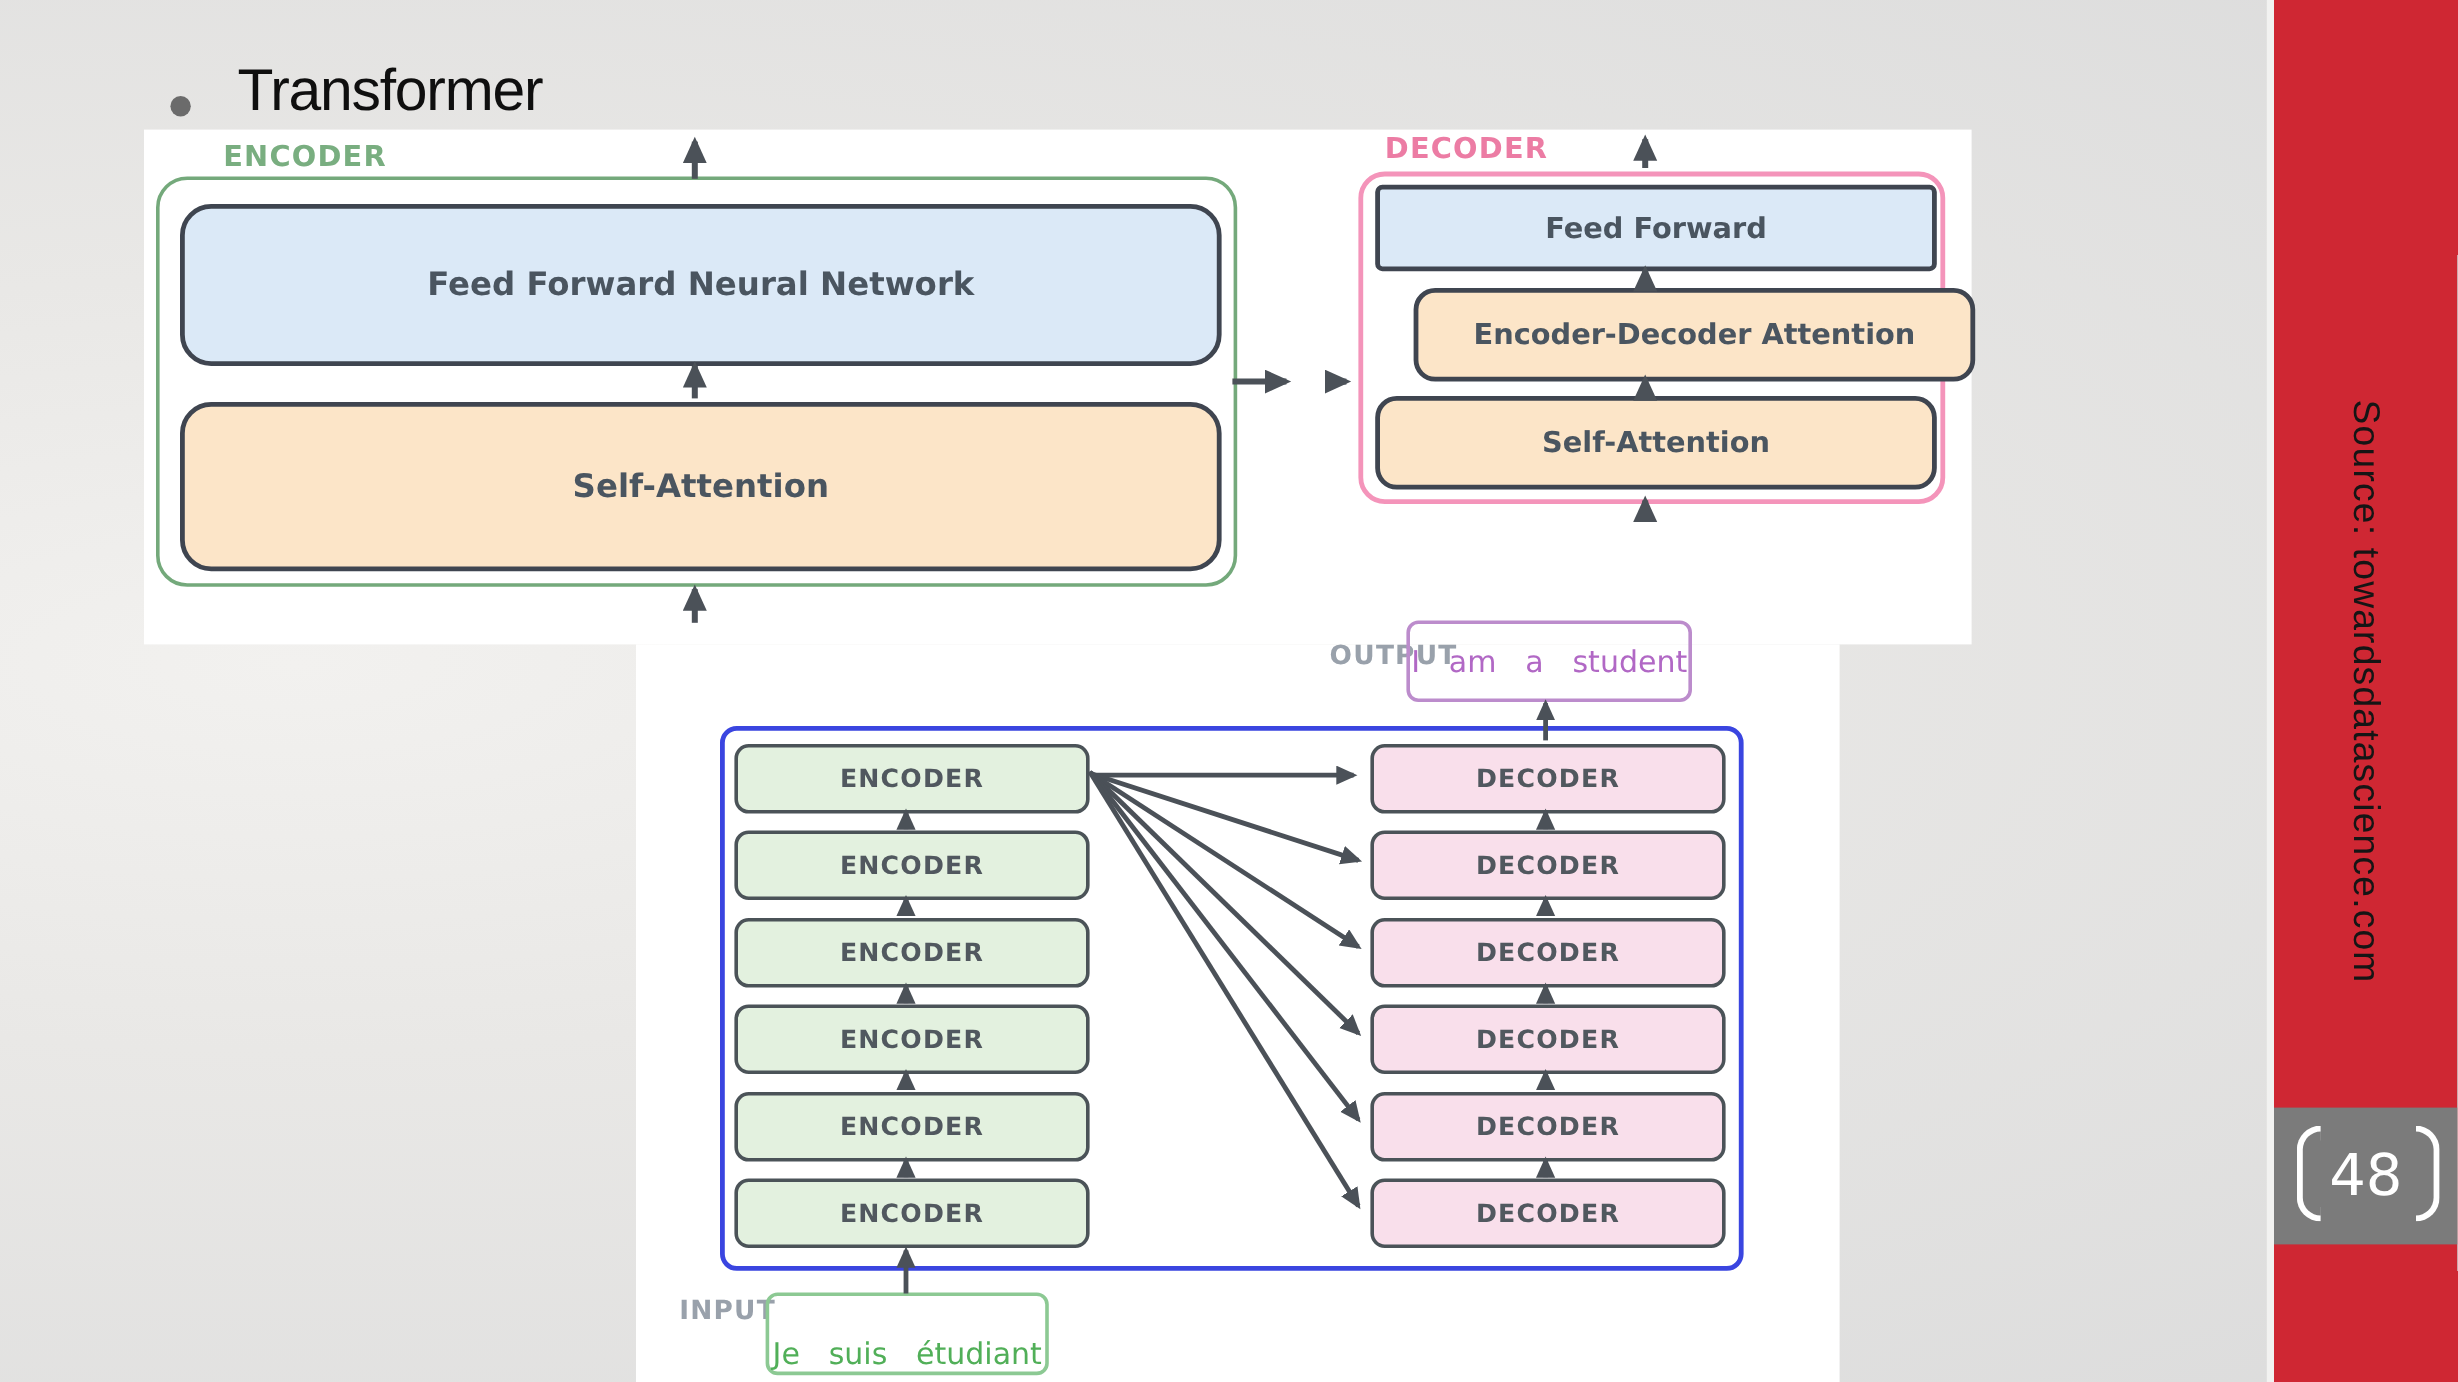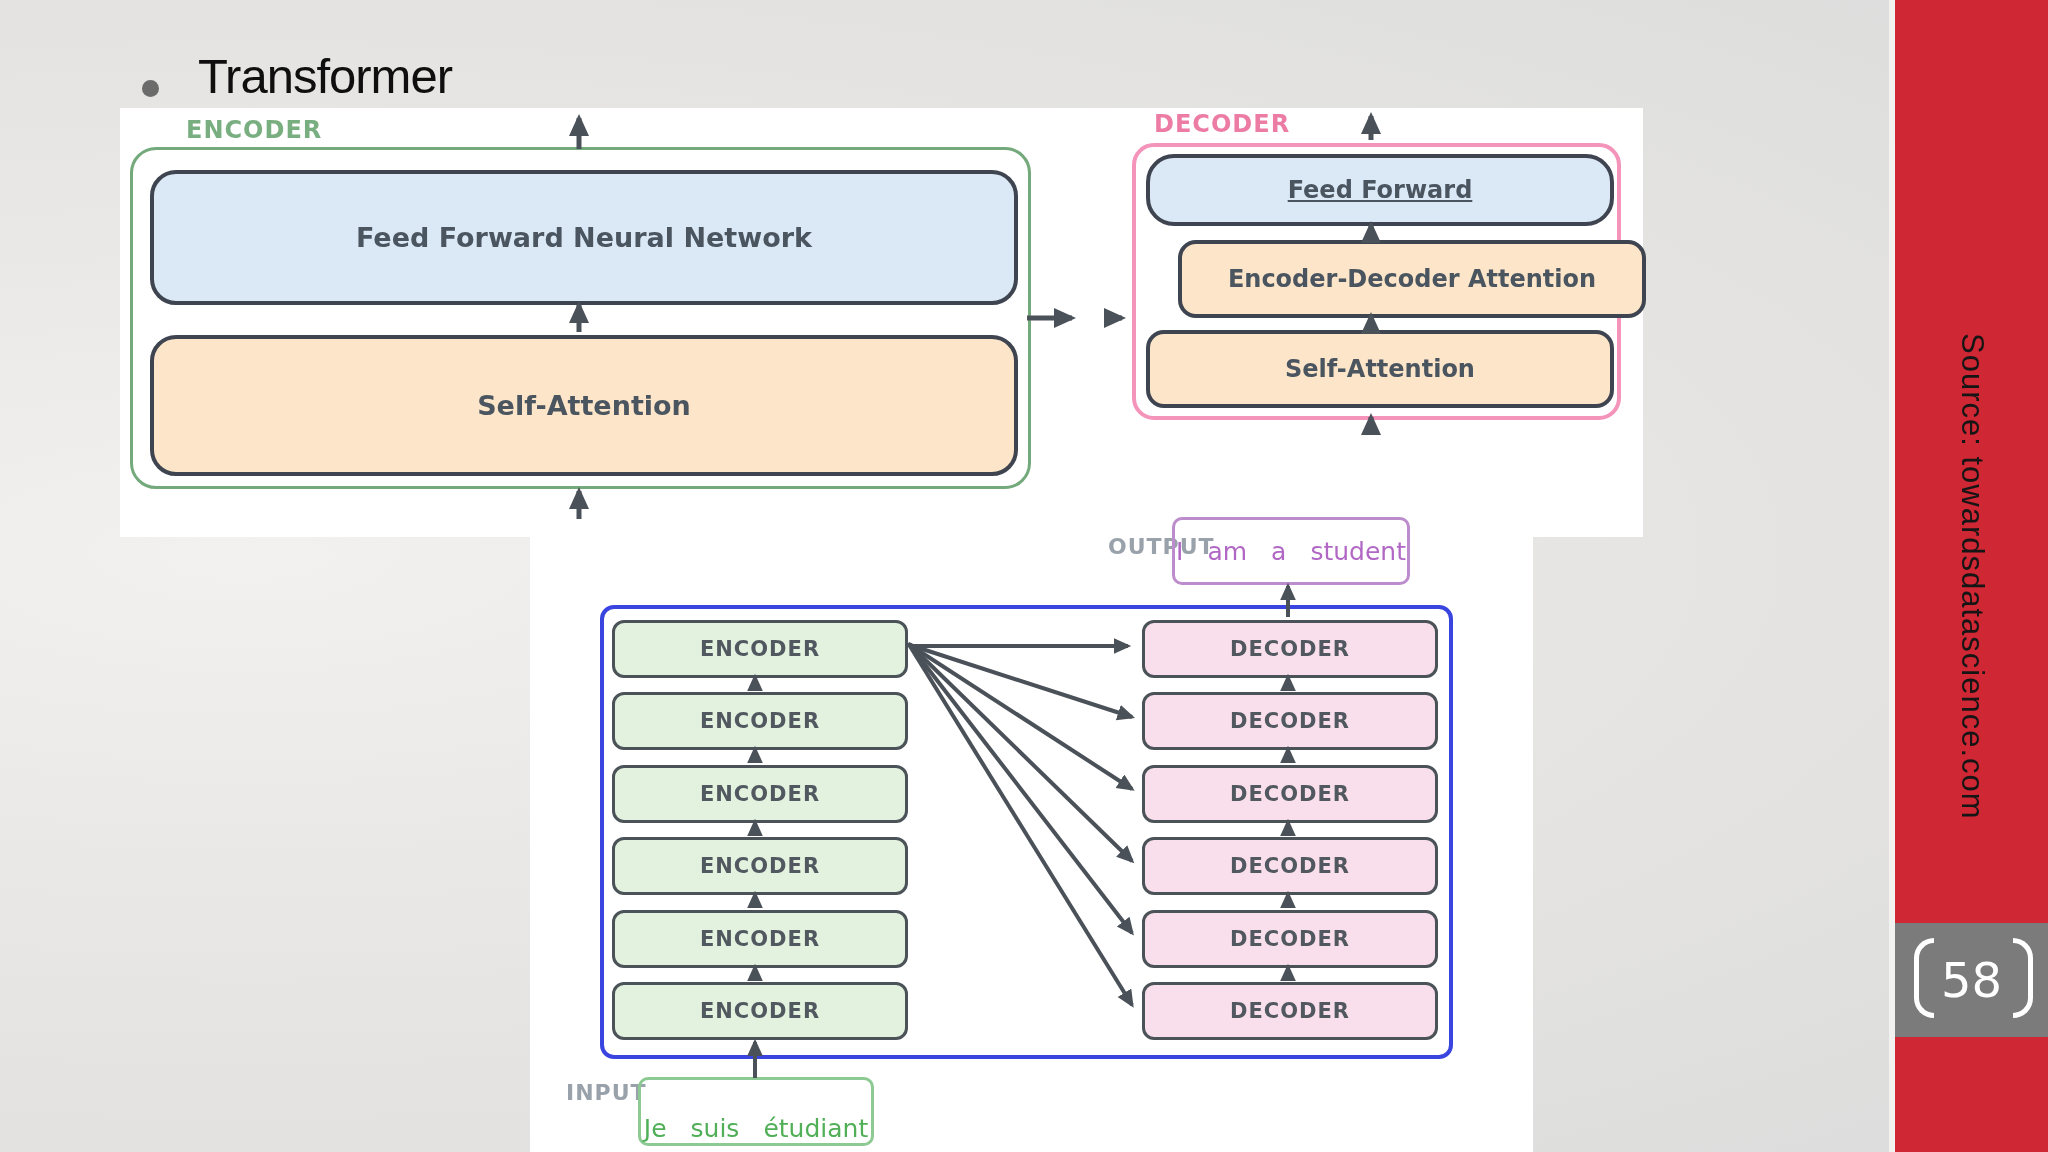--- a/index.html
+++ b/index.html
@@ -20,21 +20,21 @@
   
   .lab{font-size:24px;font-weight:600;letter-spacing:1px;}
   .enc-label{left:186px;top:116px;color:#79ae80;}
   .dec-label{left:1154px;top:110px;color:#ec7ca4;}
   .enc-outer{left:130px;top:147px;width:895px;height:336px;border:3px solid #74a97b;border-radius:26px;}
   .dec-outer{left:1132px;top:143px;width:481px;height:269px;border:4px solid #f494ba;border-radius:22px;}
   .block{display:flex;align-items:center;justify-content:center;
          border:4px solid #3f4550;color:#4a5560;font-weight:600;}
   .blk-ffnn{left:150px;top:170px;width:860px;height:127px;background:#dbe9f7;border-radius:26px;font-size:27px;}
   .blk-sa{left:150px;top:335px;width:860px;height:133px;background:#fce5c8;border-radius:26px;font-size:27px;}
-  .blk-dff{left:1146px;top:154px;width:460px;height:64px;background:#dbe9f7;border-radius:28px;font-size:24px;text-decoration:underline;}
+  .blk-dff{left:1146px;top:154px;width:460px;height:64px;background:#dbe9f7;border-radius:6px;font-size:24px;}
   .blk-eda{left:1178px;top:240px;width:460px;height:70px;background:#fce5c8;border-radius:18px;font-size:24px;}
   .blk-dsa{left:1146px;top:330px;width:460px;height:70px;background:#fce5c8;border-radius:18px;font-size:24px;}
   
   .blue-outer{left:600px;top:605px;width:845px;height:446px;border:4px solid #3a45e0;border-radius:14px;}
   .srow{display:flex;align-items:center;justify-content:center;height:52px;width:290px;
         border:3.5px solid #4b5358;border-radius:12px;font-size:21px;font-weight:600;
         letter-spacing:1px;color:#51585f;}
   .srow.enc{left:612px;background:#e3f1df;}
   .srow.dec{left:1142px;background:#f9dfeb;}
   .io-label{font-size:22px;letter-spacing:1px;color:#99a1ab;font-weight:600;}
@@ -157,16 +157,16 @@
     </g>
   </svg>
 
   <div class="abs bar-seam"></div>
   <div class="abs red-bar">
     <span class="source-text">Source: towardsdatascience.com</span>
   </div>
   <div class="abs badge">
     <div class="bracket l"></div>
     <div class="bracket r"></div>
-    <div class="pageno">58</div>
+    <div class="pageno">48</div>
   </div>
 
 </div>
 
 </body></html>

